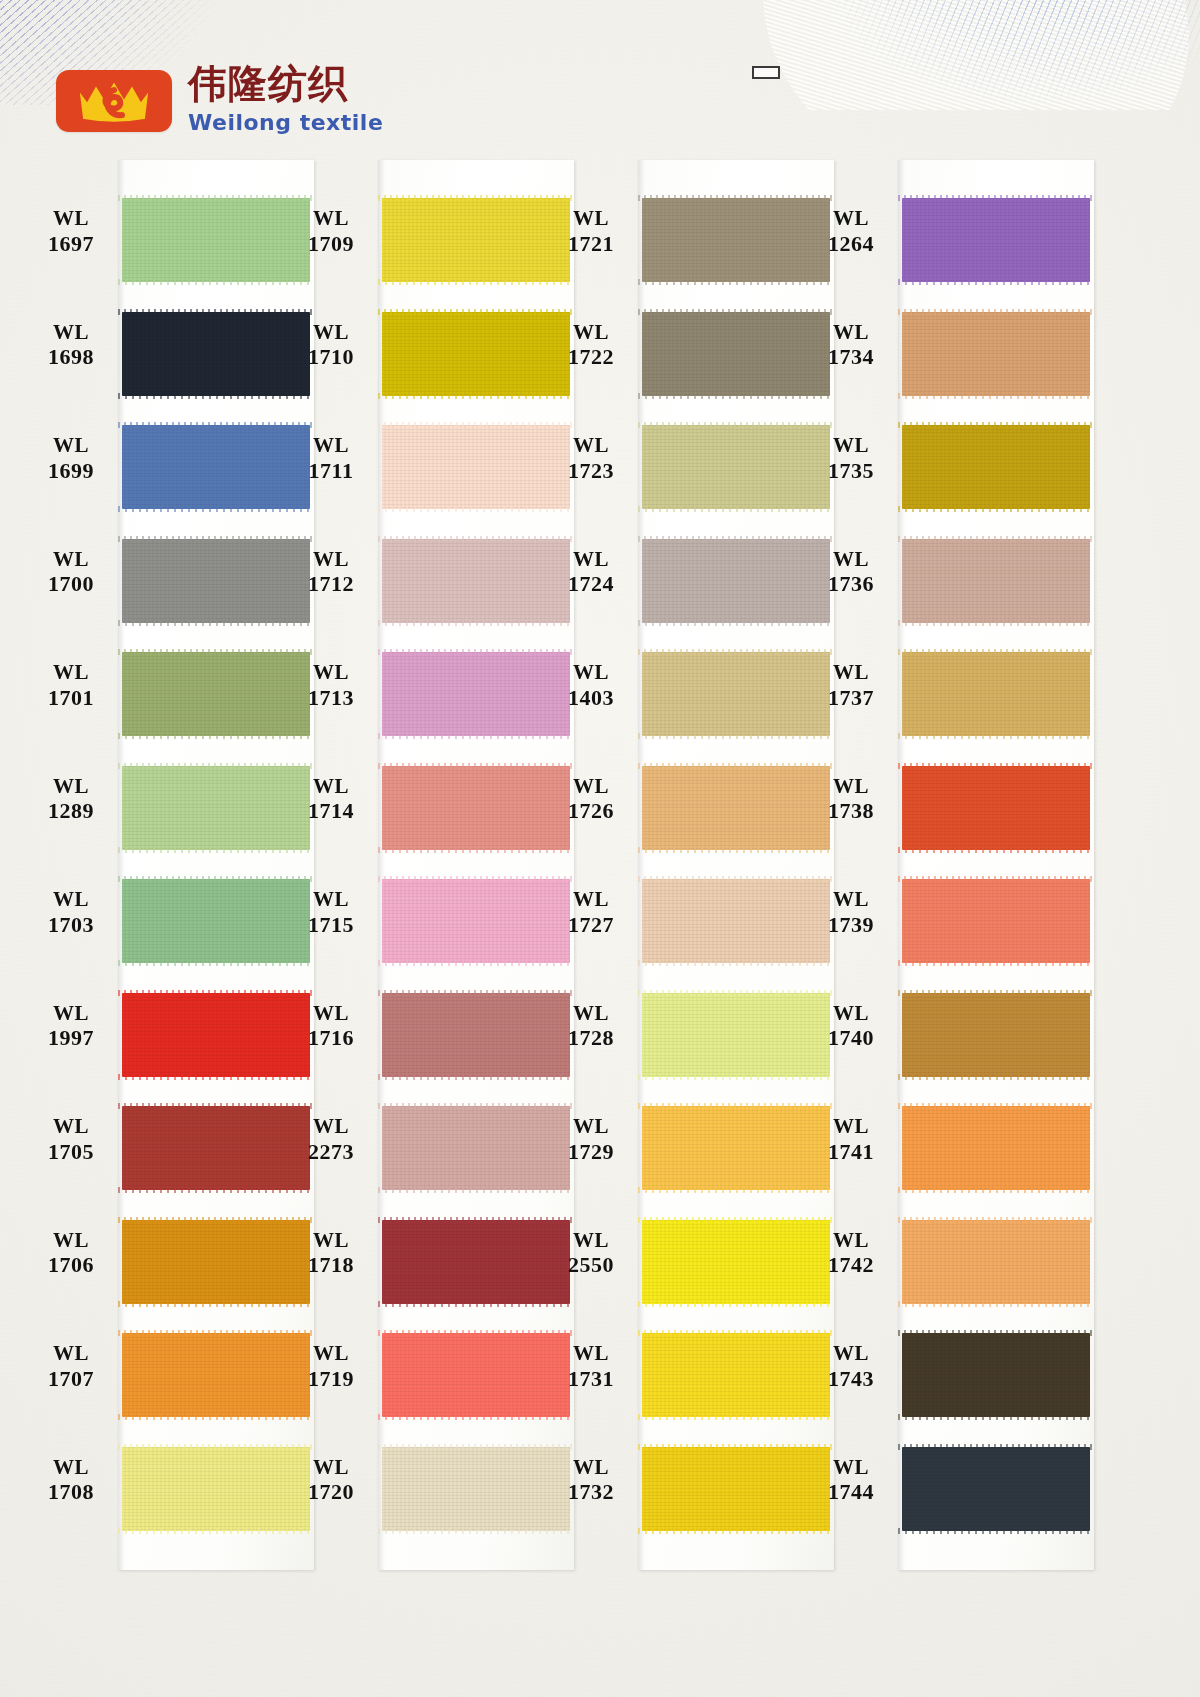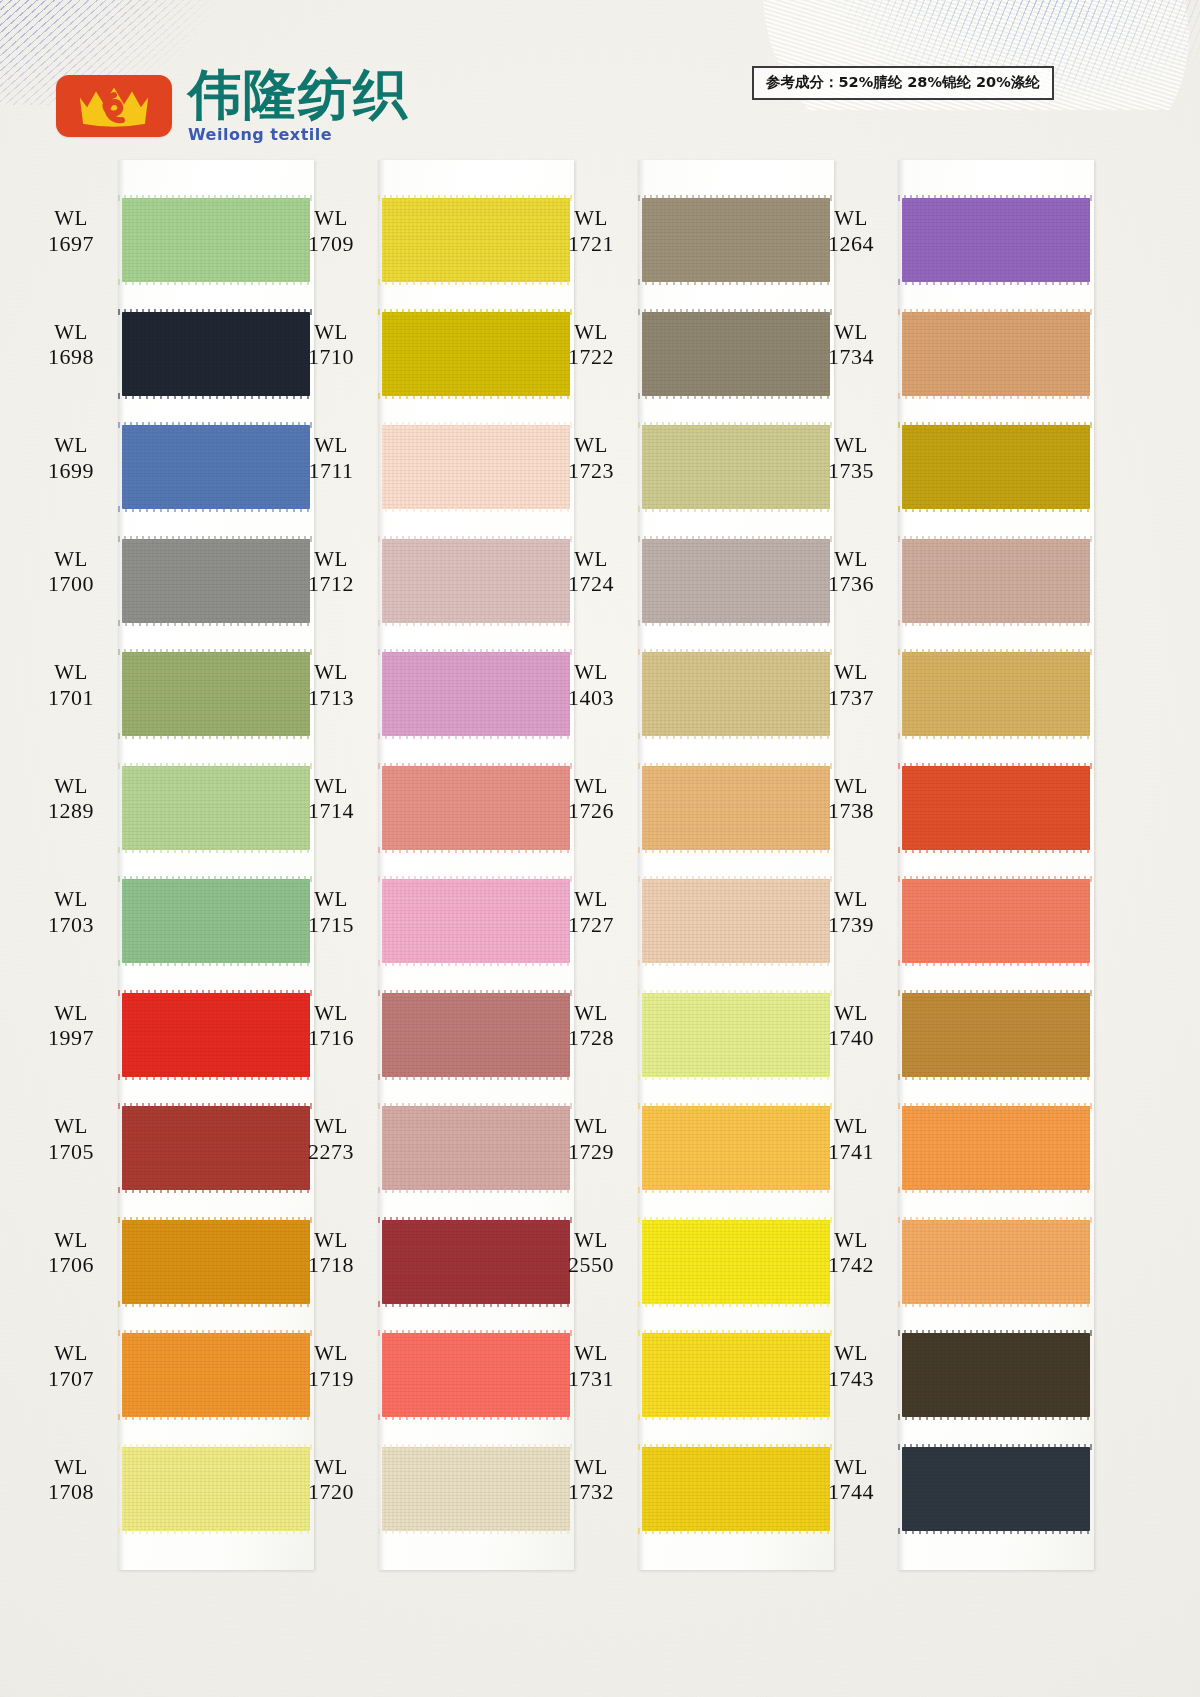--- a/index.html
+++ b/index.html
@@ -125,31 +125,31 @@
     flex: none;
     box-shadow: 0 1px 2px rgba(0,0,0,.10);
   }
   .logo-mark svg { position: absolute; left: 0; top: 0; }
 
   .logo-text {
     margin-left: 16px;
     line-height: 1;
   }
   .logo-cn {
-    font-family: Liberation Serif, serif;
+    font-family: Liberation Mono, monospace;
     font-weight: bold;
-    font-size: 54px;
-    color: #0f766e;
+    font-size: 39px;
+    color: #7f1d1d;
     letter-spacing: 1px;
     white-space: nowrap;
   }
   .logo-en {
     font-family: "DejaVu Sans", "Liberation Sans", sans-serif;
     font-weight: bold;
-    font-size: 16px;
+    font-size: 22px;
     color: #3b5bb0;
     letter-spacing: .5px;
     margin-top: 5px;
     white-space: nowrap;
   }
 
   .title {
     position: absolute;
     left: 398px; top: 78px;
     font-family: "DejaVu Sans", "Liberation Sans", sans-serif;
@@ -216,21 +216,21 @@
     left: 0; top: 0;
     width: 92px;
     height: 100%;
   }
   .row-label {
     position: absolute;
     left: 0;
     width: 86px;
     text-align: center;
     font-family: "Liberation Serif", serif;
-    font-weight: normal;
+    font-weight: bold;
     color: #121212;
     line-height: 1.18;
     letter-spacing: .5px;
   }
   .row-label .wl { font-size: 21px; display: block; }
   .row-label .no { font-size: 22px; display: block; }
 
   .swatch {
     position: absolute;
     left: 94px;
@@ -292,21 +292,20 @@
         </svg>
       </div>
       <div class="logo-text">
         <div class="logo-cn">伟隆纺织</div>
         <div class="logo-en">Weilong textile</div>
       </div>
     </div>
 
 
     <div class="ingredients">
-      <div class="ing-line cn">参考成分：52%腈纶  28%锦纶  20%涤纶</div>
     </div>
   </div>
 
   <div class="columns" id="columns">
       <div class="column col0">
         <div class="card"></div>
         <div class="label-col">
           <div class="row-label" style="top: 56px;">
             <span class="wl">WL</span>
             <span class="no">1697</span>

